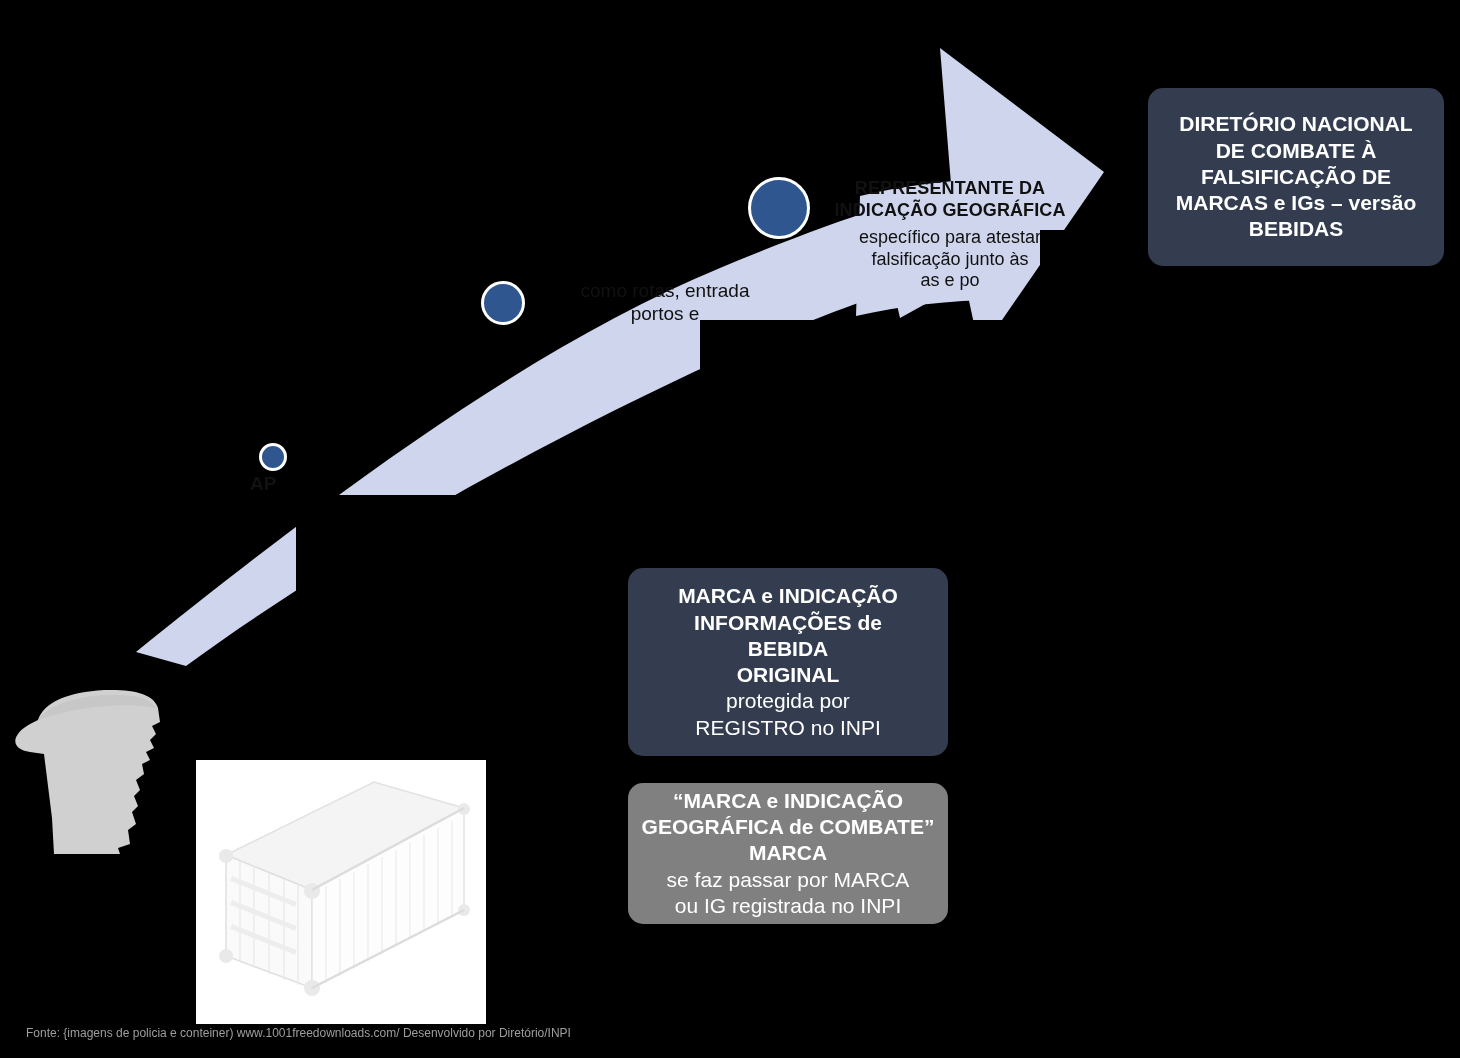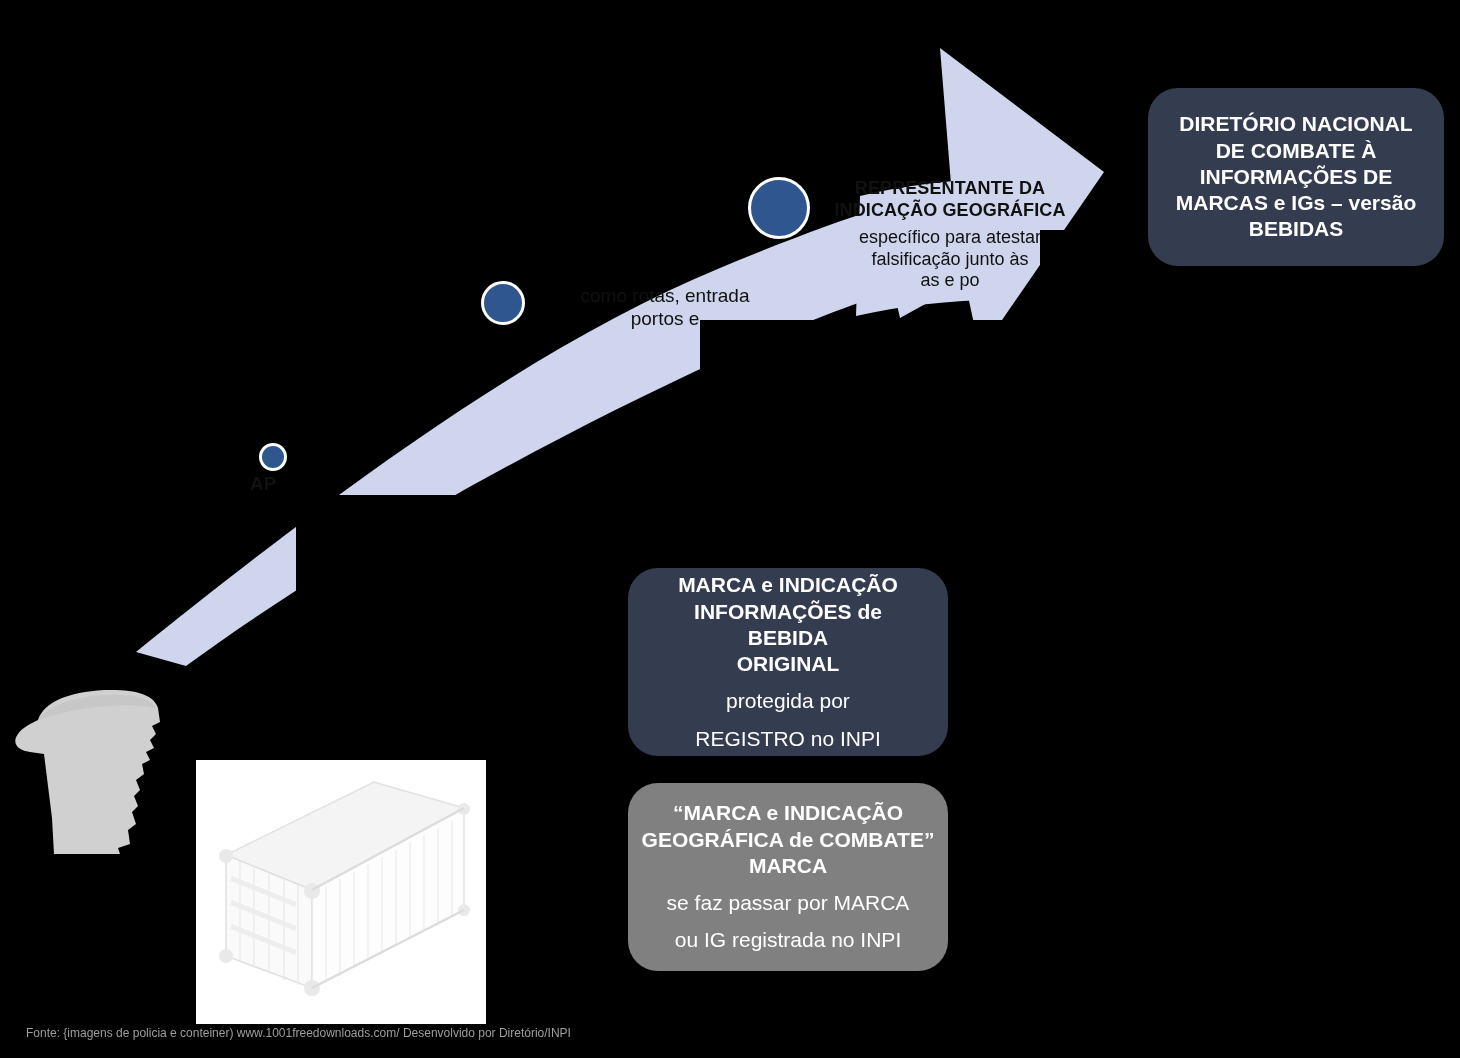--- a/index.html
+++ b/index.html
@@ -60,52 +60,52 @@
     font-size: 19px;
     text-align: left;
   }
   #label-informacoes {
     left: 500px;
     top: 280px;
     width: 330px;
     font-size: 19px;
     text-align: center;
   }
-  #label-informacoes .detail { display: block; margin-top: 5px; }
+  #label-informacoes .detail { display: block; }
 
   #label-representante {
     left: 820px;
     top: 178px;
     width: 260px;
     font-size: 18px;
     text-align: center;
   }
   #label-representante .detail { display: block; margin-top: 6px; }
 
   
   .text-mask {
     position: absolute;
     background: #000000;
   }
 
   
   .callout {
     position: absolute;
-    border-radius: 30px;
+    border-radius: 15px;
     color: #FFFFFF;
     box-sizing: border-box;
     display: flex;
     flex-direction: column;
     align-items: center;
     justify-content: center;
     text-align: center;
     line-height: 1.25;
   }
   .callout .bold-line { font-weight: bold; display: block; }
-  .callout .plain-line { font-weight: normal; display: block; margin-top: 11px; }
+  .callout .plain-line { font-weight: normal; display: block; }
 
   #callout-diretorio {
     left: 1148px;
     top: 88px;
     width: 296px;
     height: 178px;
     background: #36405A;
     background: #343D50;
     font-size: 21px;
     padding: 6px 14px;
@@ -116,21 +116,21 @@
     width: 320px;
     height: 188px;
     background: #343D50;
     font-size: 21px;
     padding: 6px 28px;
   }
   #callout-falsa {
     left: 628px;
     top: 783px;
     width: 320px;
-    height: 188px;
+    height: 141px;
     background: #808080;
     font-size: 21px;
     padding: 6px 12px;
   }
 
   
   #policeman {
     position: absolute;
     left: 8px;
     top: 668px;
@@ -220,21 +220,21 @@
 as e po</span>
   </div>
 
   <div class="text-mask" style="left:1040px; top:230px; width:120px; height:140px;"></div>
   <div class="text-mask" style="left:296px; top:495px; width:760px; height:100px;"></div>
   <div class="text-mask" style="left:700px; top:320px; width:360px; height:50px;"></div>
 
   <div class="callout" id="callout-diretorio">
     <span class="bold-line">DIRETÓRIO NACIONAL</span>
     <span class="bold-line">DE COMBATE À</span>
-    <span class="bold-line">INFORMAÇÕES DE</span>
+    <span class="bold-line">FALSIFICAÇÃO DE</span>
     <span class="bold-line">MARCAS  e IGs – versão</span>
     <span class="bold-line">BEBIDAS</span>
   </div>
 
   <div class="callout" id="callout-original">
     <span class="bold-line">MARCA e INDICAÇÃO</span>
     <span class="bold-line">INFORMAÇÕES de BEBIDA</span>
     <span class="bold-line">ORIGINAL</span>
     <span class="plain-line">protegida por</span>
     <span class="plain-line">REGISTRO no INPI</span>

